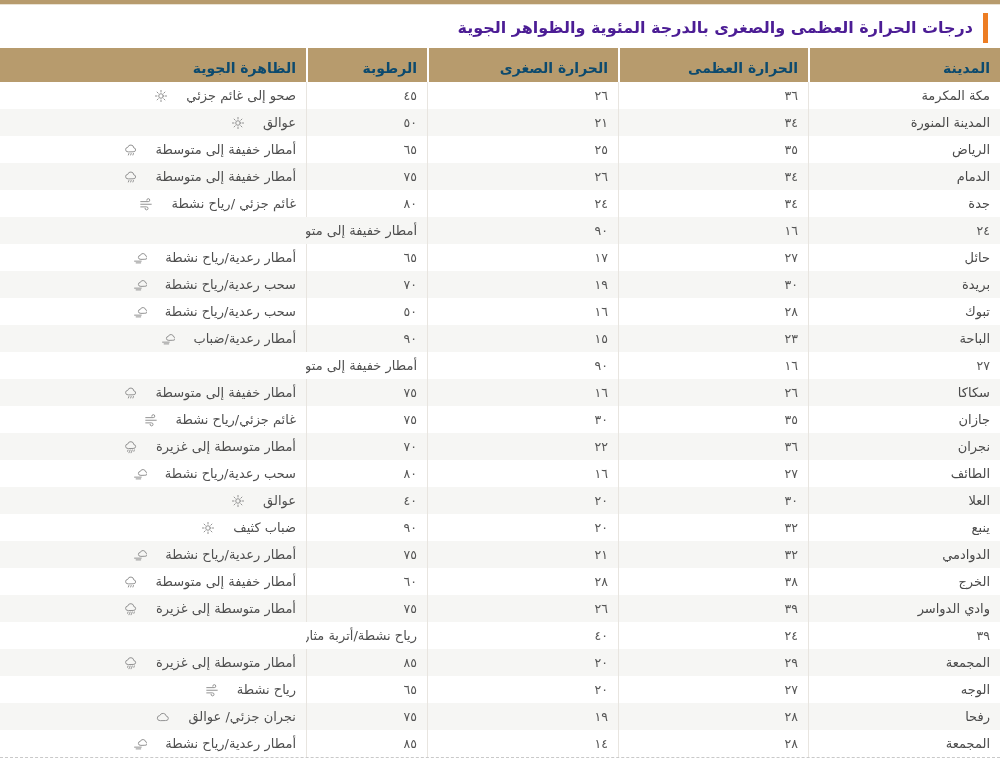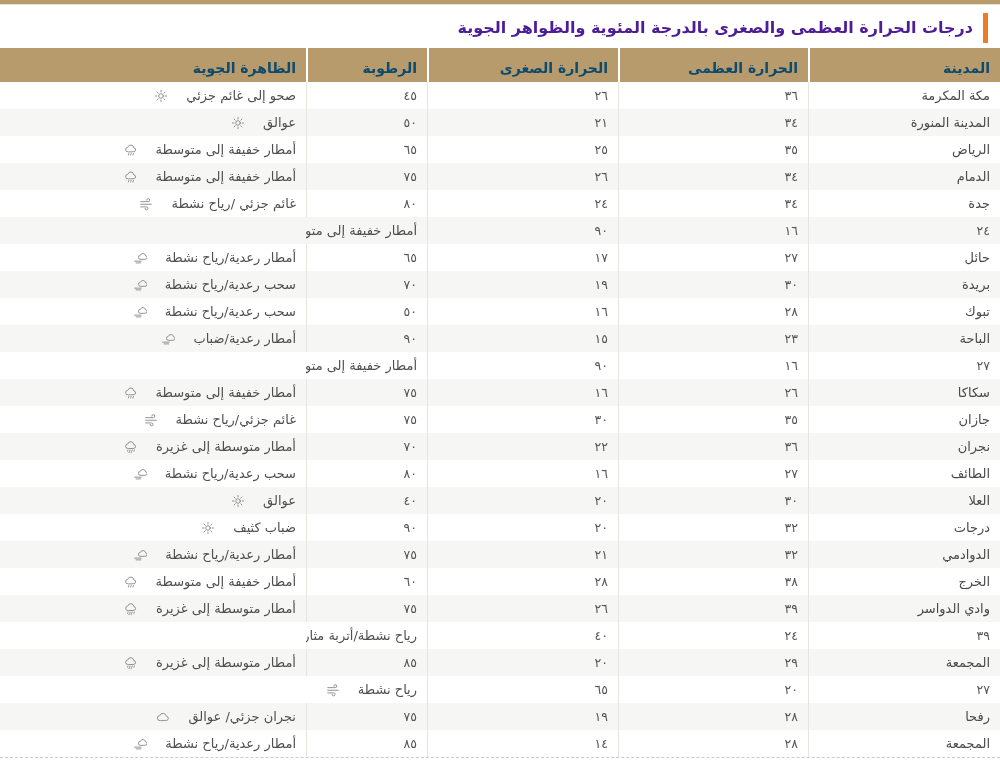--- a/index.html
+++ b/index.html
@@ -300,21 +300,21 @@
       <span class="ph-icon">
             <svg width="14" height="14" viewBox="0 0 16 16" fill="none" stroke="#8f8f8f" stroke-width="1.1" stroke-linecap="round" stroke-linejoin="round">
               <circle cx="8" cy="8" r="2.6"></circle>
               <path d="M8 1.6v1.8M8 12.6v1.8M1.6 8h1.8M12.6 8h1.8M3.5 3.5l1.3 1.3M11.2 11.2l1.3 1.3M12.5 3.5l-1.3 1.3M4.8 11.2l-1.3 1.3"></path>
             </svg>
           </span>
     </div>
   </div>
 
   <div class="grid-row body-row">
-    <div class="cell city">درجات</div>
+    <div class="cell city">ينبع</div>
     <div class="cell num">٣٢</div>
     <div class="cell num">٢٠</div>
     <div class="cell num">٩٠</div>
     <div class="cell phen">
       <span>ضباب كثيف</span>
       <span class="ph-icon">
             <svg width="14" height="14" viewBox="0 0 16 16" fill="none" stroke="#8f8f8f" stroke-width="1.1" stroke-linecap="round" stroke-linejoin="round">
               <circle cx="8" cy="8" r="2.6"></circle>
               <path d="M8 1.6v1.8M8 12.6v1.8M1.6 8h1.8M12.6 8h1.8M3.5 3.5l1.3 1.3M11.2 11.2l1.3 1.3M12.5 3.5l-1.3 1.3M4.8 11.2l-1.3 1.3"></path>
             </svg>
@@ -396,20 +396,21 @@
       <span class="ph-icon">
             <svg width="14" height="14" viewBox="0 0 16 16" fill="none" stroke="#8f8f8f" stroke-width="1.1" stroke-linecap="round" stroke-linejoin="round">
               <path d="M4.6 9.8a2.6 2.6 0 0 1-.3-5.2 3.5 3.5 0 0 1 6.9.6 2.2 2.2 0 0 1-.4 4.5z"></path>
               <path d="M4.6 11.4l-.5 1.5M7 11.4l-.5 1.5M9.4 11.4l-.5 1.5M11.8 11.4l-.5 1.5M6 13.6l-.3 1M8.4 13.6l-.3 1"></path>
             </svg>
           </span>
     </div>
   </div>
 
   <div class="grid-row body-row">
+    <div class="cell city">الوجه</div>
     <div class="cell num">٢٧</div>
     <div class="cell num">٢٠</div>
     <div class="cell num">٦٥</div>
     <div class="cell phen">
       <span>رياح نشطة</span>
       <span class="ph-icon">
             <svg width="14" height="14" viewBox="0 0 16 16" fill="none" stroke="#8f8f8f" stroke-width="1.1" stroke-linecap="round" stroke-linejoin="round">
               <path d="M2 5.3h8.6a1.7 1.7 0 1 0-1.7-1.7"></path>
               <path d="M2 8.3h12"></path>
               <path d="M2 11.3h6.6a1.7 1.7 0 1 1-1.7 1.7"></path>

